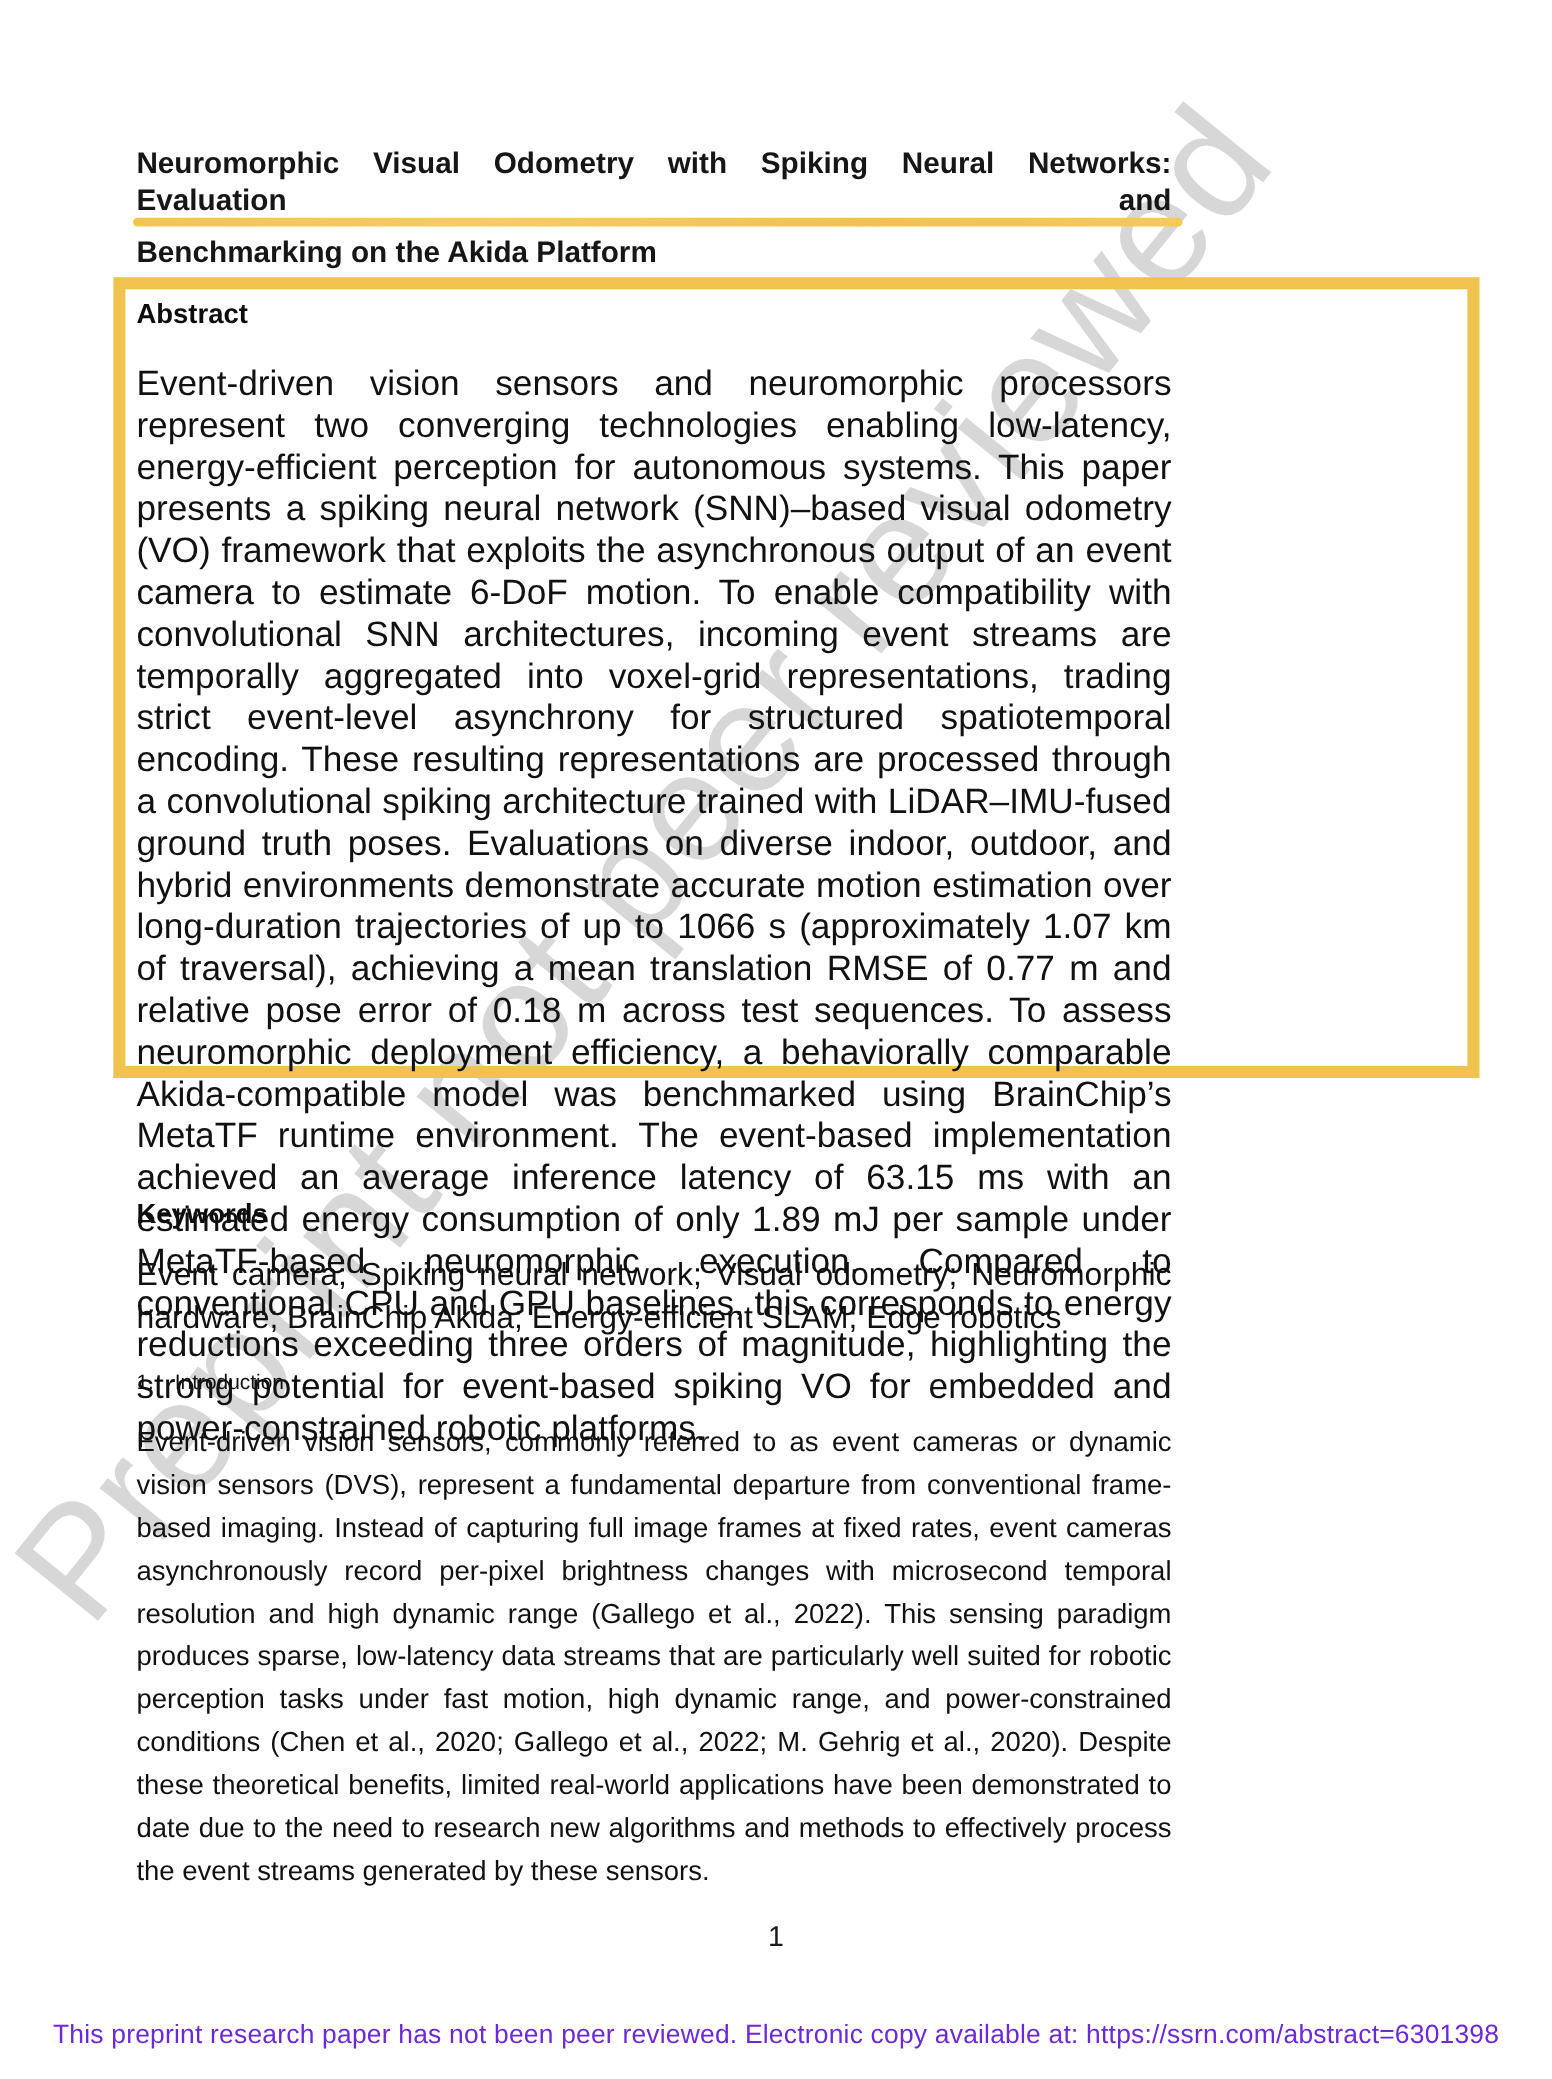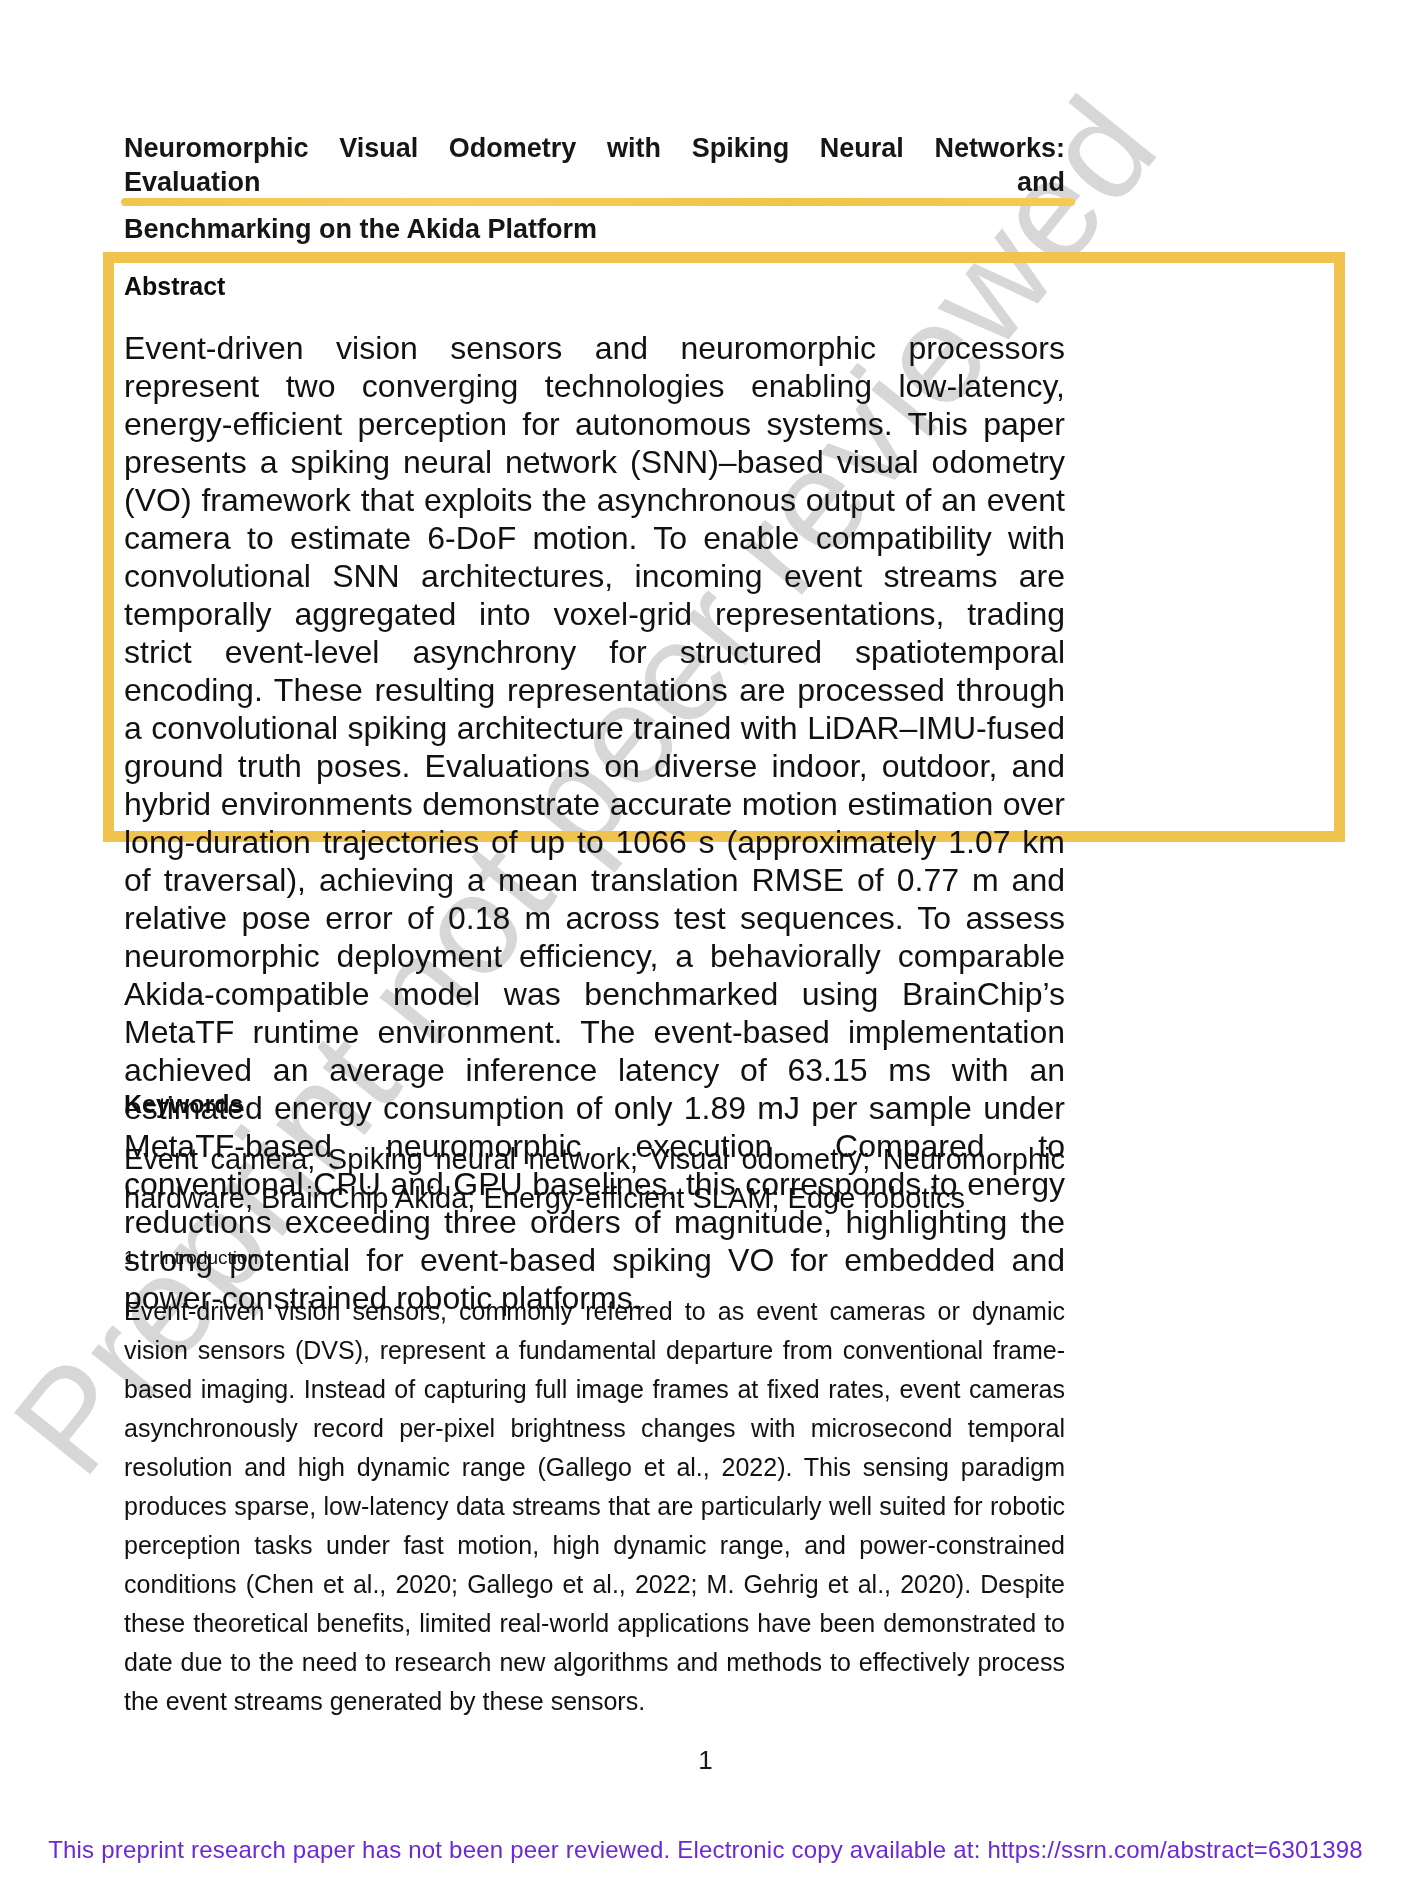--- a/index.html
+++ b/index.html
@@ -43,21 +43,21 @@
     border-radius: 4px;
   }
   .title-line-1 .marker { left: -3px; right: -10px; }
   .title-line-2-wrap { position: relative; }
   .title-line-2 { display: inline-block; position: relative; padding-bottom: 7px; }
   .title-line-2 .marker { left: -3px; right: -20px; }
 
   
   .abstract-box {
     left: 103px; top: 252px;
-    width: 1242px; height: 590px;
+    width: 1242px; height: 728px;
     border: 11px solid #f0c24e;
     background: transparent;
     padding: 8px 0 0 10px;
   }
   .section-heading { font-size: 25px; font-weight: bold; line-height: 30px; color: #0d0d0d; }
   .abstract-body {
     width: 941px;
     margin-top: 28px;
     font-size: 32px;
     line-height: 38px;

